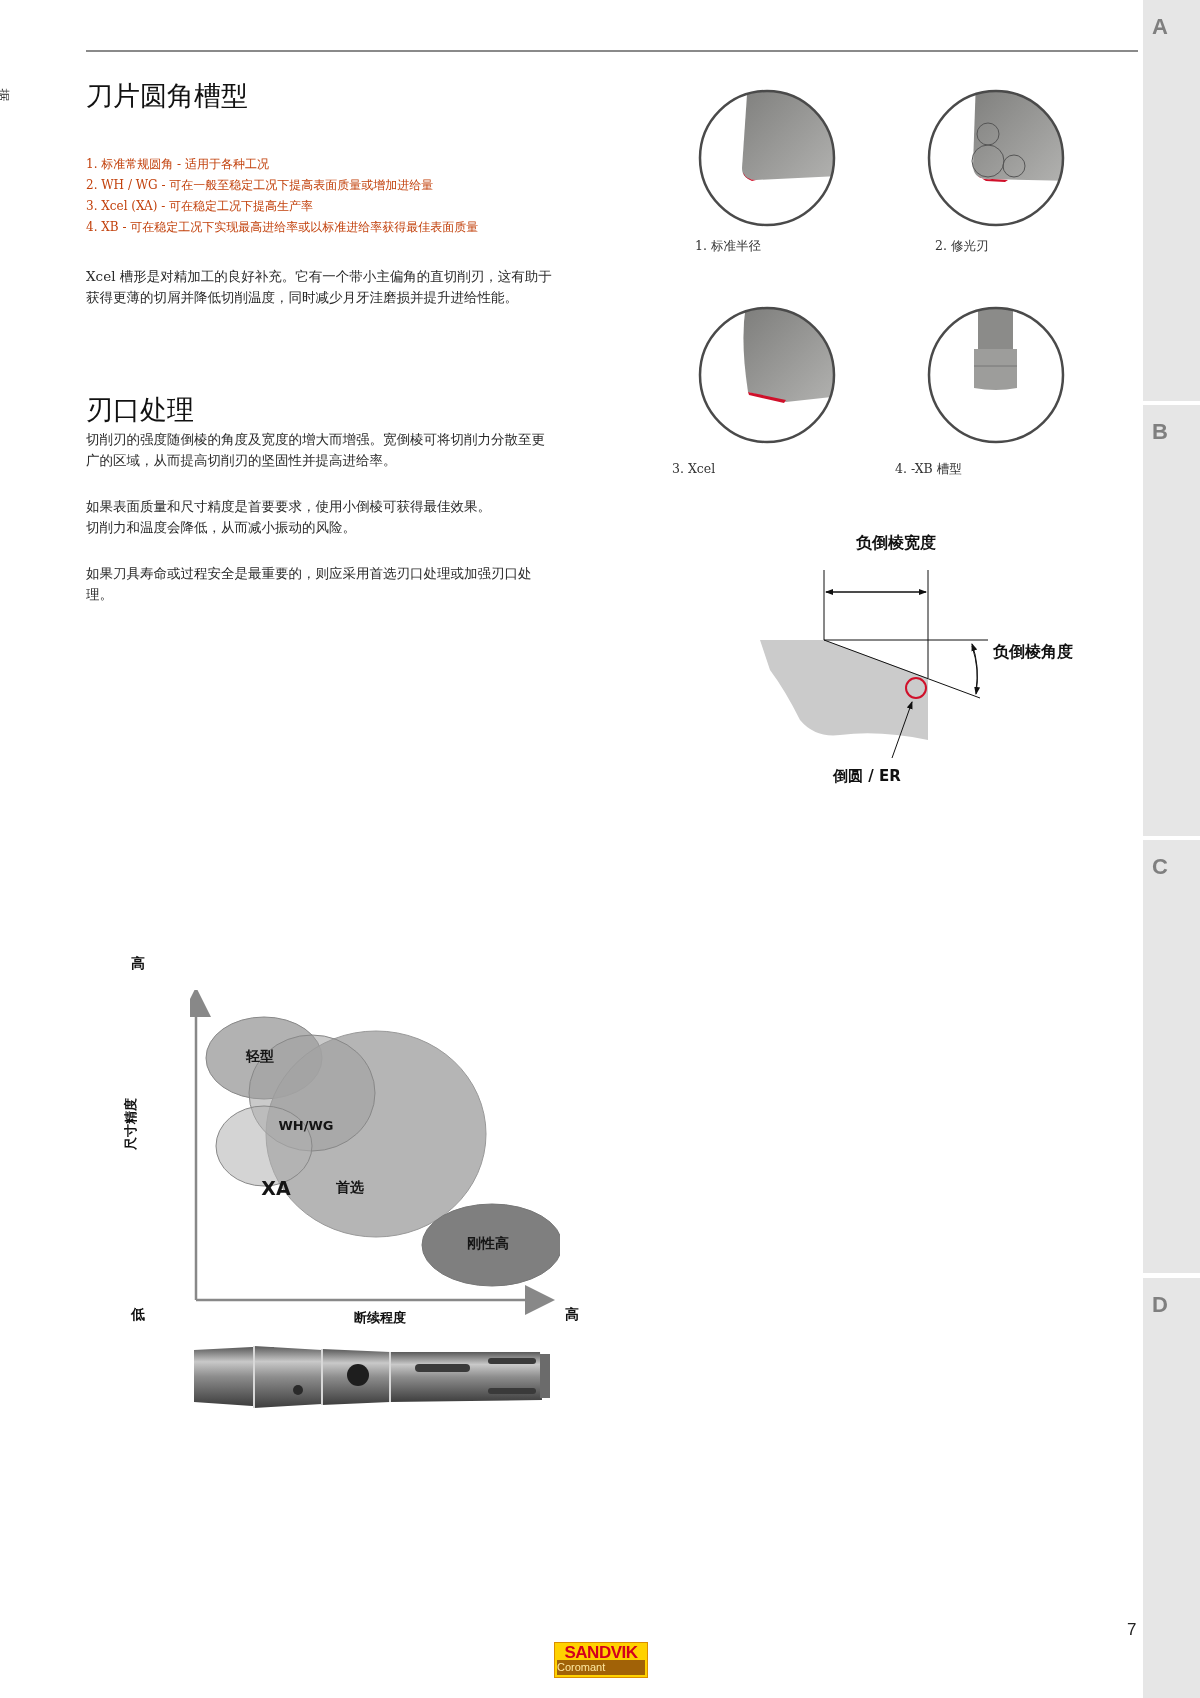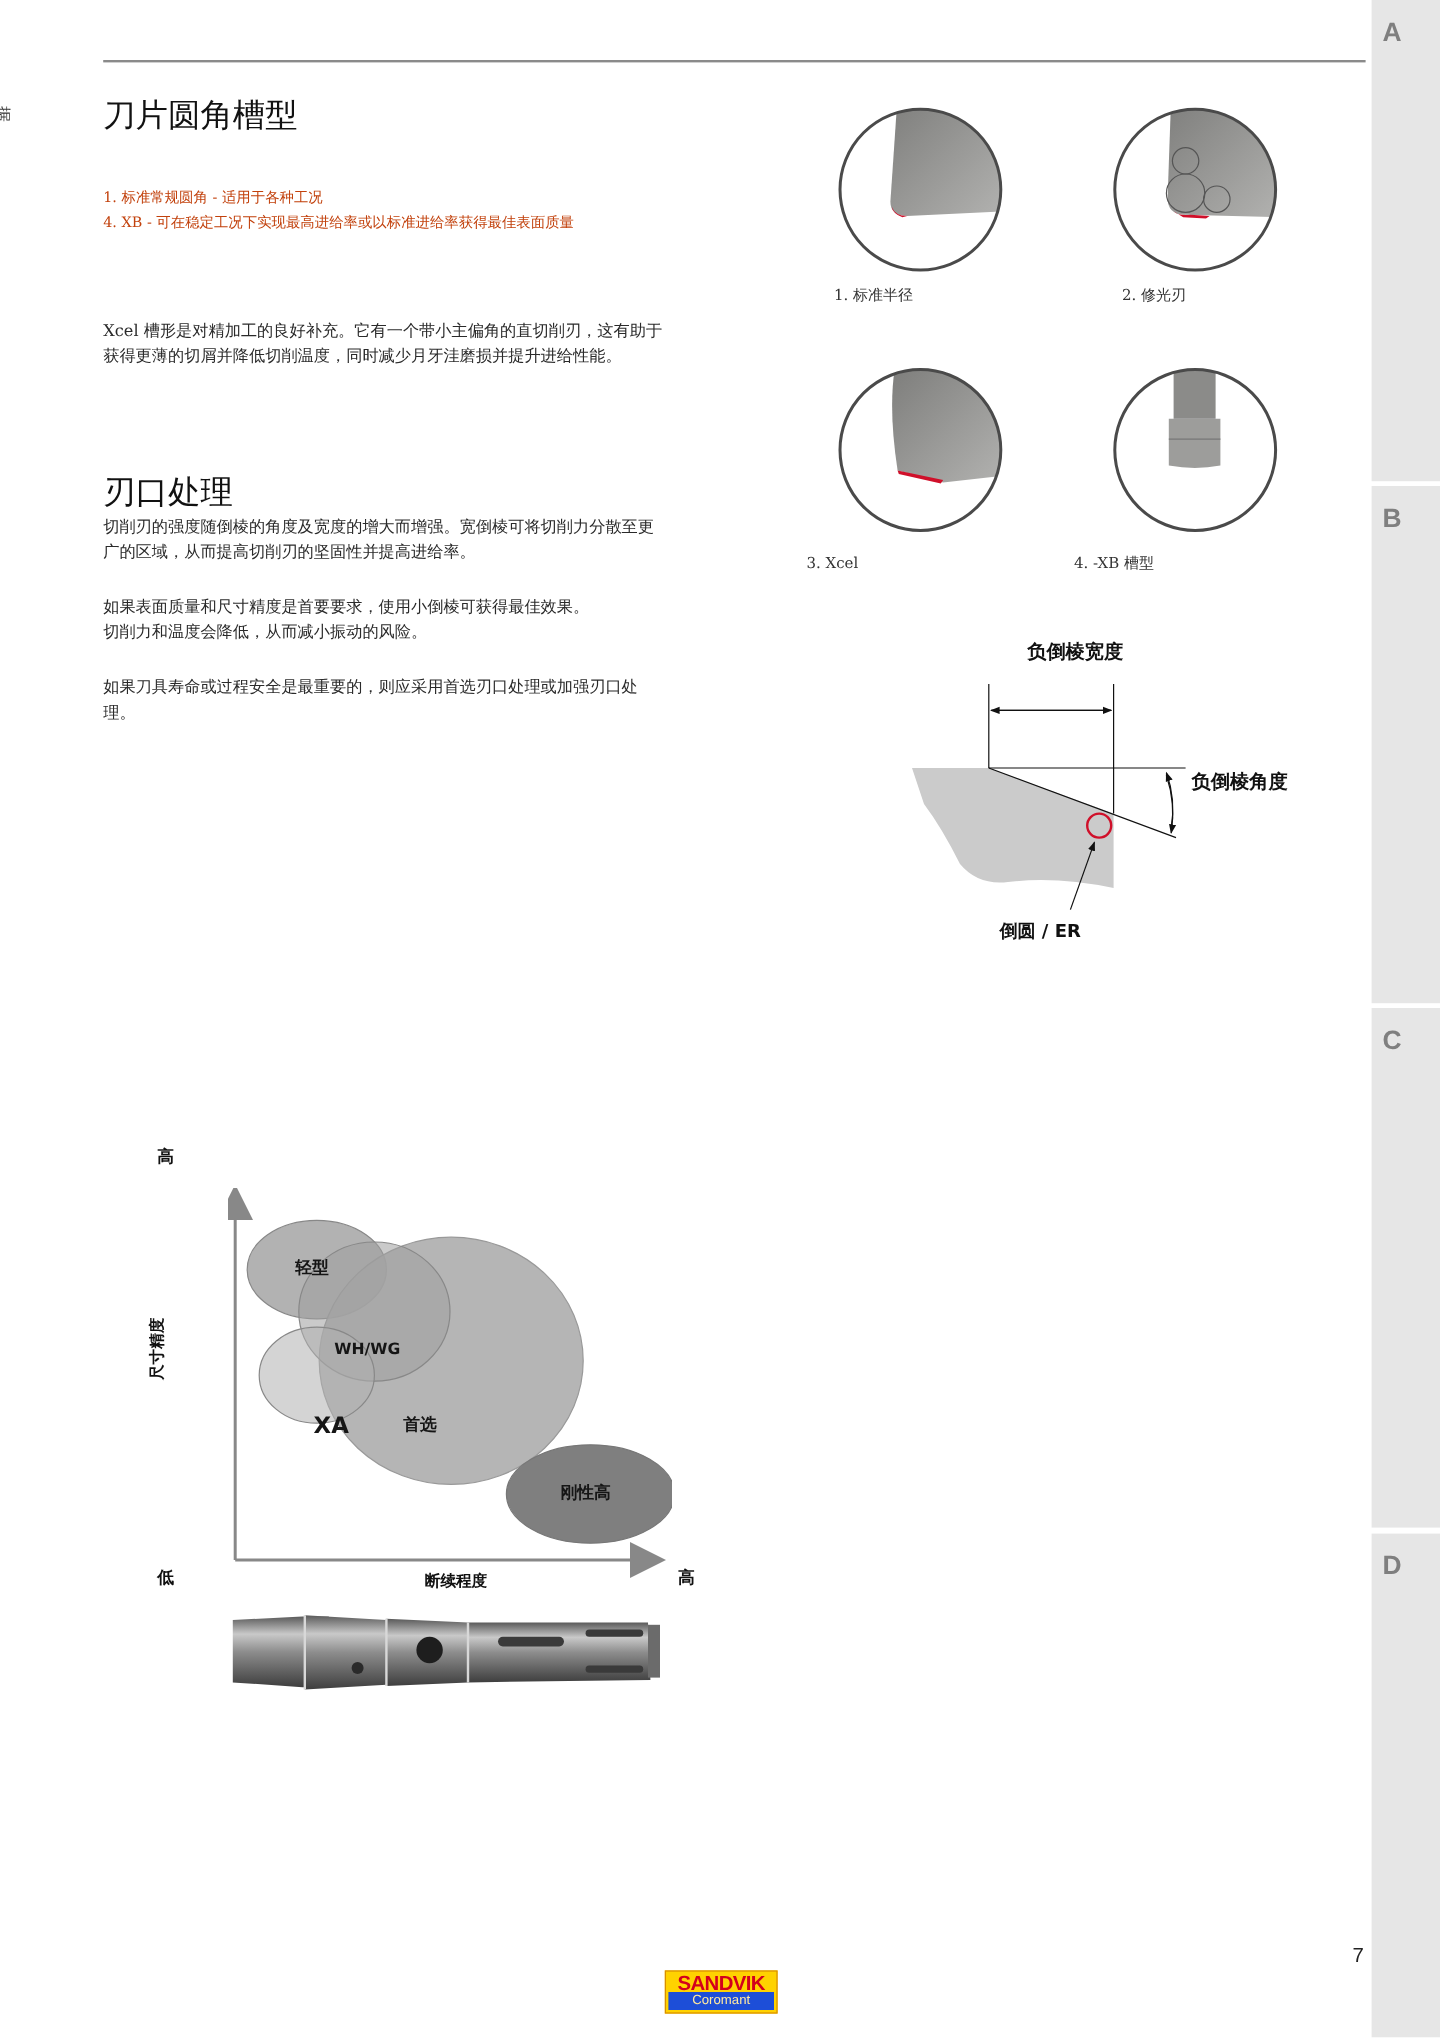--- a/index.html
+++ b/index.html
@@ -21,21 +21,21 @@
 
   .caption { font-size: 12.5px; color: #333; }
 
   .diag-label { font-family: "DejaVu Sans", sans-serif; font-weight: bold; font-size: 16px; color: #111; }
 
   .chart-label { font-family: "DejaVu Sans", sans-serif; font-weight: bold; font-size: 14px; color: #111; }
   .bubble-label { font-family: "DejaVu Sans", sans-serif; font-weight: bold; font-size: 14px; color: #151515; position: absolute; transform: translate(-50%, -50%); white-space: nowrap; }
 
   .logo { left: 554px; top: 1619px; width: 94px; height: 36px; border: 1px solid #d98e00; background: #ffd200; box-sizing: border-box; margin-top: 23px; }
   .logo .brand { position: absolute; left: 0; right: 0; top: 1px; text-align: center; font-family: "Liberation Sans", sans-serif; font-weight: bold; font-size: 17px; color: #d3001c; letter-spacing: -0.5px; line-height: 18px; }
-  .logo .sub { position: absolute; left: 2px; right: 2px; bottom: 2px; height: 15px; background: #1d4ed8; text-align: center; font-family: "Liberation Sans", sans-serif; font-size: 11px; color: #ffe9a0; line-height: 15px; }
+  .logo .sub { position: absolute; left: 2px; right: 2px; bottom: 2px; height: 15px; background: #a16207; text-align: left; font-family: "Liberation Sans", sans-serif; font-size: 11px; color: #ffe9a0; line-height: 15px; }
   .page-num { left: 1127px; top: 1620px; font-family: "Liberation Sans", sans-serif; font-size: 17px; color: #222; }
 </style>
 </head>
 <body>
 
 <div class="abs side-glyph">据</div>
 <div class="abs top-rule"></div>
 
 <div class="abs tab" style="top:0;height:401px;">
     <span>A</span>
@@ -46,20 +46,22 @@
 <div class="abs tab" style="top:840px;height:433px;">
     <span>C</span>
   </div>
 <div class="abs tab" style="top:1278px;height:420px;">
     <span>D</span>
   </div>
 
 <h1 class="abs h1" style="left:86px;top:78px;">刀片圆角槽型</h1>
 <div class="abs" style="left:86px;top:154px;width:570px;">
   <div class="list-item">1. 标准常规圆角 - 适用于各种工况</div>
+  <div class="list-item">2. WH / WG - 可在一般至稳定工况下提高表面质量或增加进给量</div>
+  <div class="list-item">3. Xcel (XA) - 可在稳定工况下提高生产率</div>
   <div class="list-item">4. XB - 可在稳定工况下实现最高进给率或以标准进给率获得最佳表面质量</div>
 </div>
 <div class="abs body-text" style="left:86px;top:266px;width:570px;">Xcel 槽形是对精加工的良好补充。它有一个带小主偏角的直切削刃，这有助于
 获得更薄的切屑并降低切削温度，同时减少月牙洼磨损并提升进给性能。</div>
 
 <h1 class="abs h1" style="left:86px;top:392px;">刃口处理</h1>
 <div class="abs body-text" style="left:86px;top:429px;width:570px;">切削刃的强度随倒棱的角度及宽度的增大而增强。宽倒棱可将切削力分散至更
 广的区域，从而提高切削刃的坚固性并提高进给率。</div>
 <div class="abs body-text" style="left:86px;top:496px;width:570px;">如果表面质量和尺寸精度是首要要求，使用小倒棱可获得最佳效果。
 切削力和温度会降低，从而减小振动的风险。</div>

